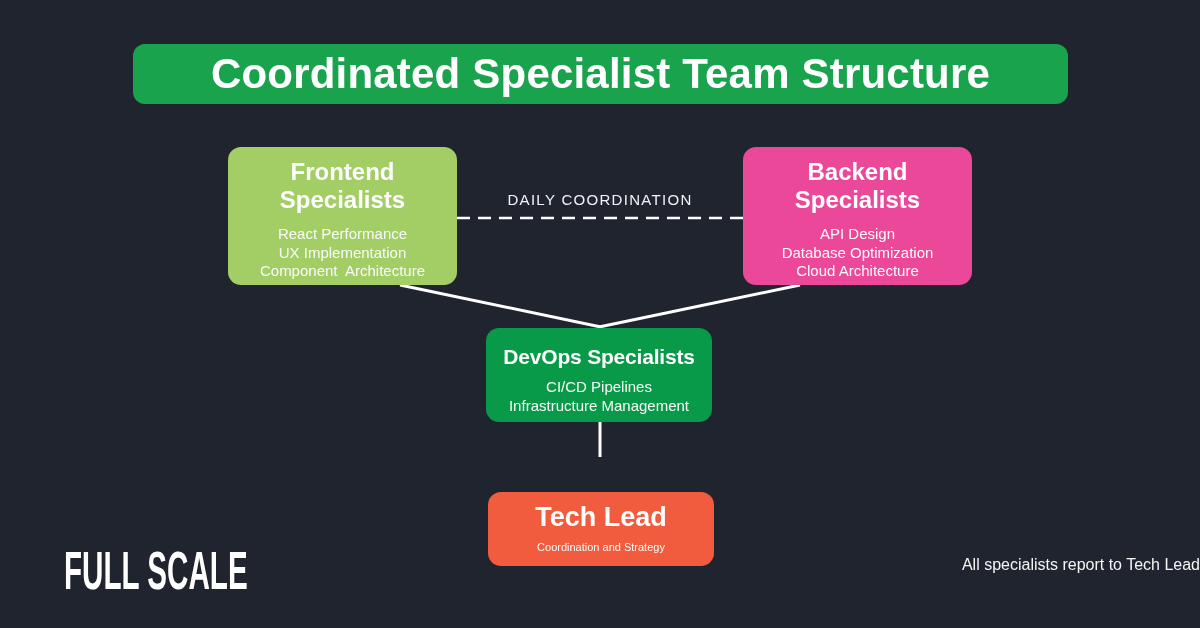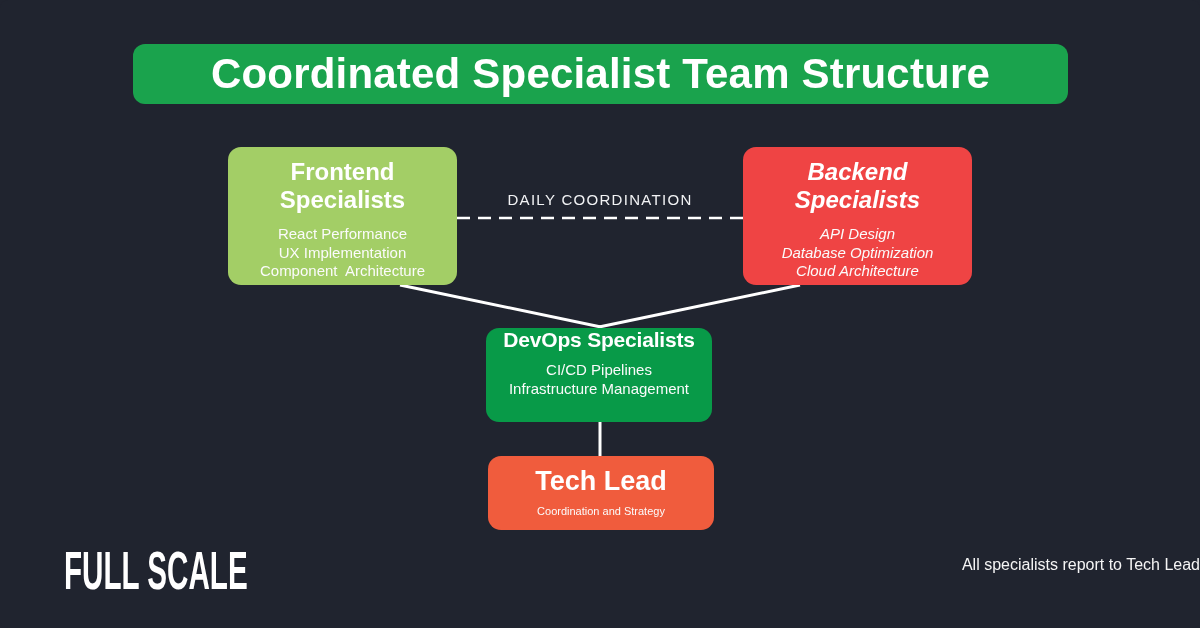--- a/index.html
+++ b/index.html
@@ -17,21 +17,21 @@
   .title-bar .title-text {
     color:#ffffff; font-size:42px; font-weight:bold; letter-spacing:0.2px; white-space:nowrap;
   }
 
   .node {
     position:absolute; border-radius:13px; color:#ffffff; text-align:center;
     box-sizing:border-box;
   }
   .node-frontend { left:228px; top:147px; width:229px; height:138px; padding-top:11px; }
   .node-backend  { left:743px; top:147px; width:229px; height:138px; padding-top:11px; }
-  .node-devops   { left:486px; top:328px; width:226px; height:94px;  padding-top:0; }
+  .node-devops   { left:486px; top:328px; width:226px; height:94px;  padding-top:17px; }
   .node-techlead { left:488px; top:456px; width:226px; height:74px;  padding-top:10px; }
 
   .node-title { font-weight:bold; font-size:24px; line-height:1.16; }
   .node-devops .node-title, .node-techlead .node-title { white-space:nowrap; }
   .node-devops .node-title { font-size:21px; letter-spacing:-0.2px; }
   .node-techlead .node-title { font-size:27px; }
 
   .node-items { margin-top:11px; font-size:15px; line-height:1.26; color:#fbfbfb; }
   .node-devops .node-items { margin-top:9px; white-space:nowrap; font-size:15px; }
   .node-techlead .node-items { margin-top:8px; white-space:nowrap; font-size:11px; }
@@ -73,38 +73,38 @@
 
   <div class="node node-frontend" style="background: rgb(163, 206, 102);">
     <div class="node-title">Frontend Specialists</div>
     <div class="node-items">
       <div class="node-item">React Performance</div>
       <div class="node-item">UX Implementation</div>
       <div class="node-item">Component  Architecture</div>
     </div>
   </div>
 
-  <div class="node node-backend" style="background: #ef4444; font-style: italic;">
+  <div class="node node-backend" style="background: #ec4899;">
     <div class="node-title">Backend Specialists</div>
     <div class="node-items">
       <div class="node-item">API Design</div>
       <div class="node-item">Database Optimization</div>
       <div class="node-item">Cloud Architecture</div>
     </div>
   </div>
 
   <div class="node node-devops" style="background: rgb(8, 154, 72);">
     <div class="node-title">DevOps Specialists</div>
     <div class="node-items">
       <div class="node-item">CI/CD Pipelines</div>
       <div class="node-item">Infrastructure Management</div>
     </div>
   </div>
 
-  <div class="node node-techlead" style="background: rgb(240, 92, 61);">
+  <div class="node node-techlead" style="background: rgb(240, 92, 61); margin-top: 36px;">
     <div class="node-title">Tech Lead</div>
     <div class="node-items">
       <div class="node-item">Coordination and Strategy</div>
     </div>
   </div>
 
   <div class="footer-note">All specialists report to Tech Lead</div>
 
   <div class="logo">FULL SCALE</div>
 

